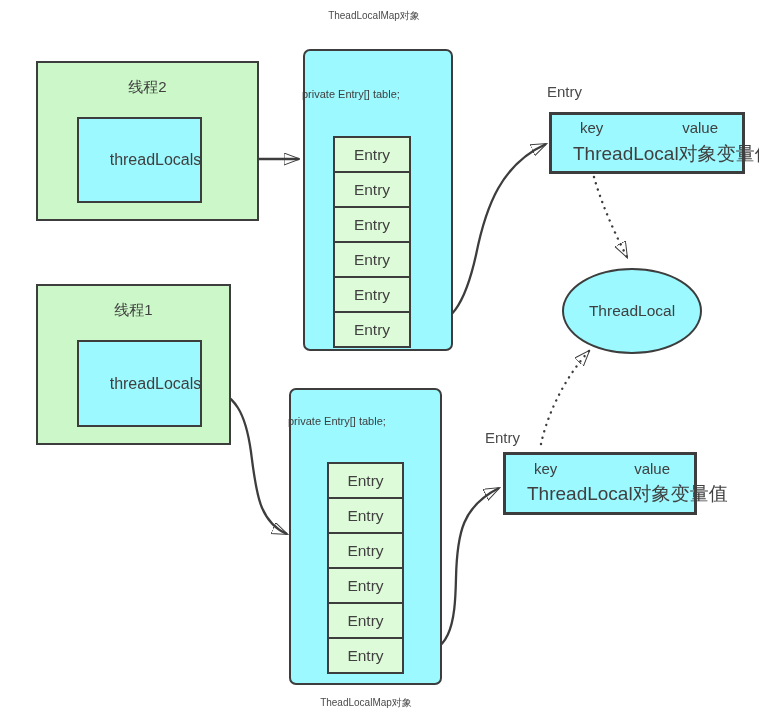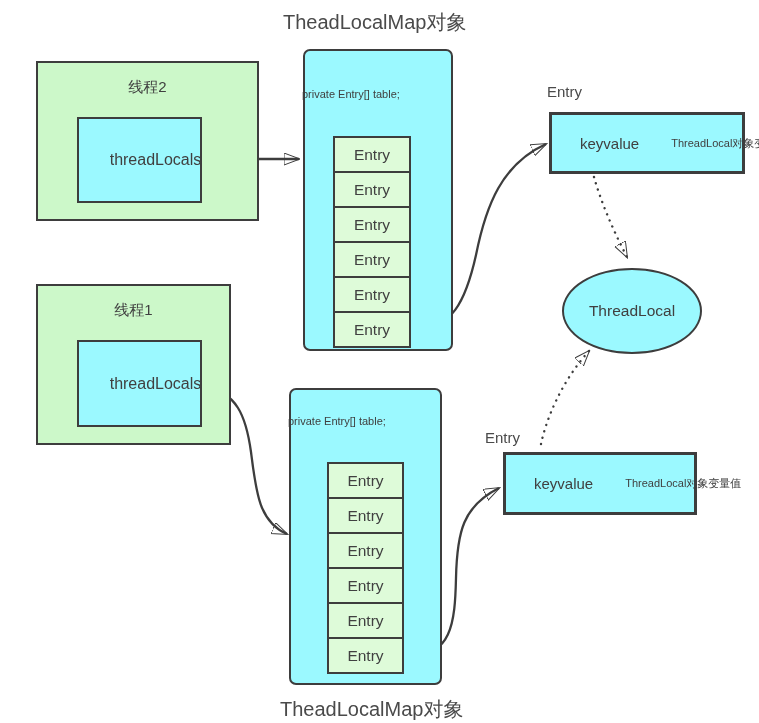--- a/index.html
+++ b/index.html
@@ -8,41 +8,41 @@
     --entry-green:#defbd9;
     --border:#3d3d3d;
     --text:#404040;
   }
   *{margin:0;padding:0;box-sizing:border-box;}
   body{background:#ffffff;font-family:"Liberation Sans","DejaVu Sans",sans-serif;color:var(--text);}
   .canvas{position:relative;width:759px;height:723px;background:#ffffff;overflow:hidden;}
 
   .abs{position:absolute;}
 
-  .diagram-title{font-size:20px;color:#4a4a4a;text-align:center;white-space:nowrap;}
+  .diagram-title{font-size:10px;color:#4a4a4a;text-align:center;white-space:nowrap;}
 
   .thread-box{background:var(--thread-green);border:2px solid var(--border);margin-left:8px;}
   .thread-label{position:absolute;top:15px;left:0;width:100%;text-align:center;font-size:15px;}
 
   .field-box{background:var(--cyan);border:2px solid var(--border);display:flex;align-items:center;justify-content:center;font-size:16px;padding-left:32px;}
 
   .map-box{background:var(--cyan);border:2px solid var(--border);border-radius:7px;}
   .decl-text{font-size:11px;white-space:nowrap;}
 
   .entry-stack{display:flex;flex-direction:column;}
   .entry-cell{height:37px;margin-top:-2px;background:var(--entry-green);border:2px solid var(--border);
               display:flex;align-items:center;justify-content:center;font-size:15.5px;}
   .entry-cell:first-child{margin-top:0;}
 
   .entry-title{font-size:15px;color:#4a4a4a;white-space:nowrap;}
 
-  .kv-table{background:var(--cyan);border:3px solid var(--border);display:flex;flex-direction:row;justify-content:space-evenly;}
+  .kv-table{background:var(--cyan);border:3px solid var(--border);display:flex;flex-direction:column;justify-content:space-evenly;}
   .kv-row{display:flex;align-items:center;font-size:15px;}
   .kv-row.hdr{padding:0 24px 0 28px;justify-content:space-between;}
-  .kv-row.val{padding:0 8px;justify-content:space-between;font-size:11px;white-space:nowrap;}
+  .kv-row.val{padding:0 21px;justify-content:space-between;font-size:19px;white-space:nowrap;}
 
   .tl-ellipse{background:var(--cyan);border:2.5px solid var(--border);border-radius:50%;
               display:flex;align-items:center;justify-content:center;font-size:15.5px;}
 
   svg.connectors{position:absolute;left:0;top:0;width:759px;height:723px;pointer-events:none;}
   svg.connectors path{fill:none;stroke:var(--border);}
   .solid-line{stroke-width:2.3px;}
   .dotted-line{stroke-width:2.4px;stroke-dasharray:0.1 6.5;stroke-linecap:round;}
 </style>
 </head>

